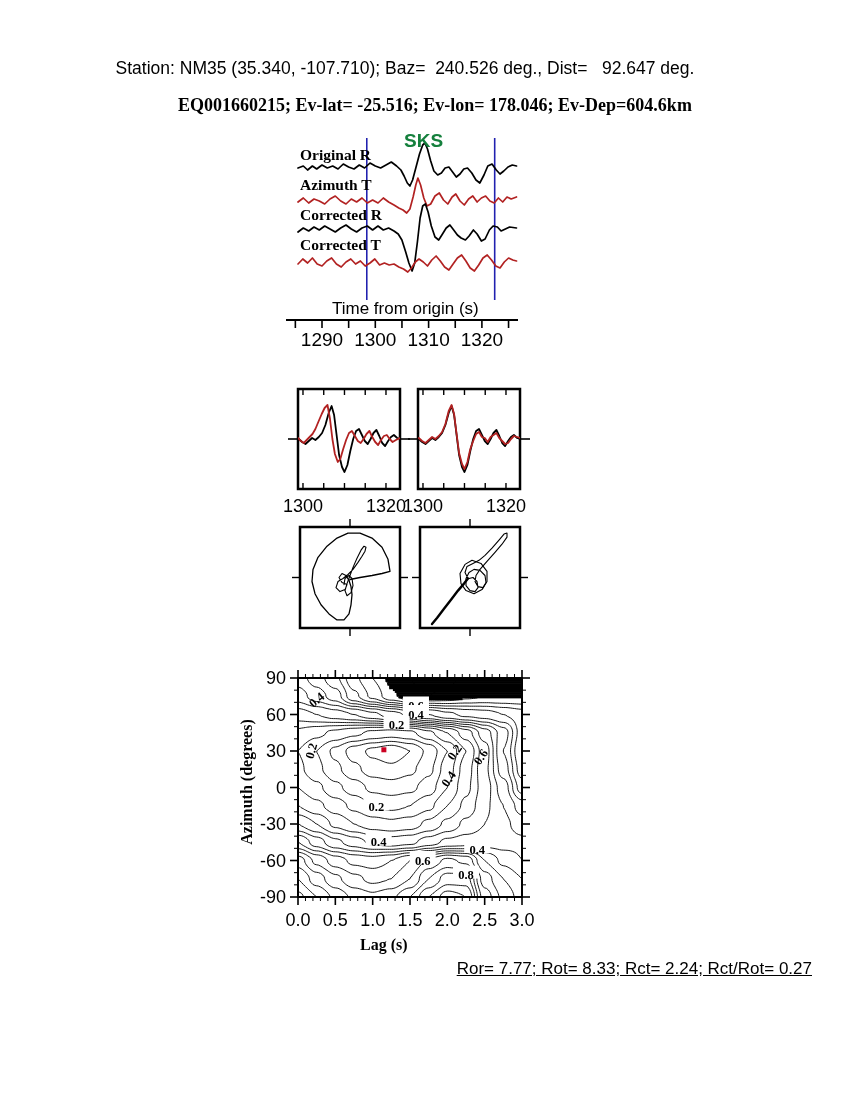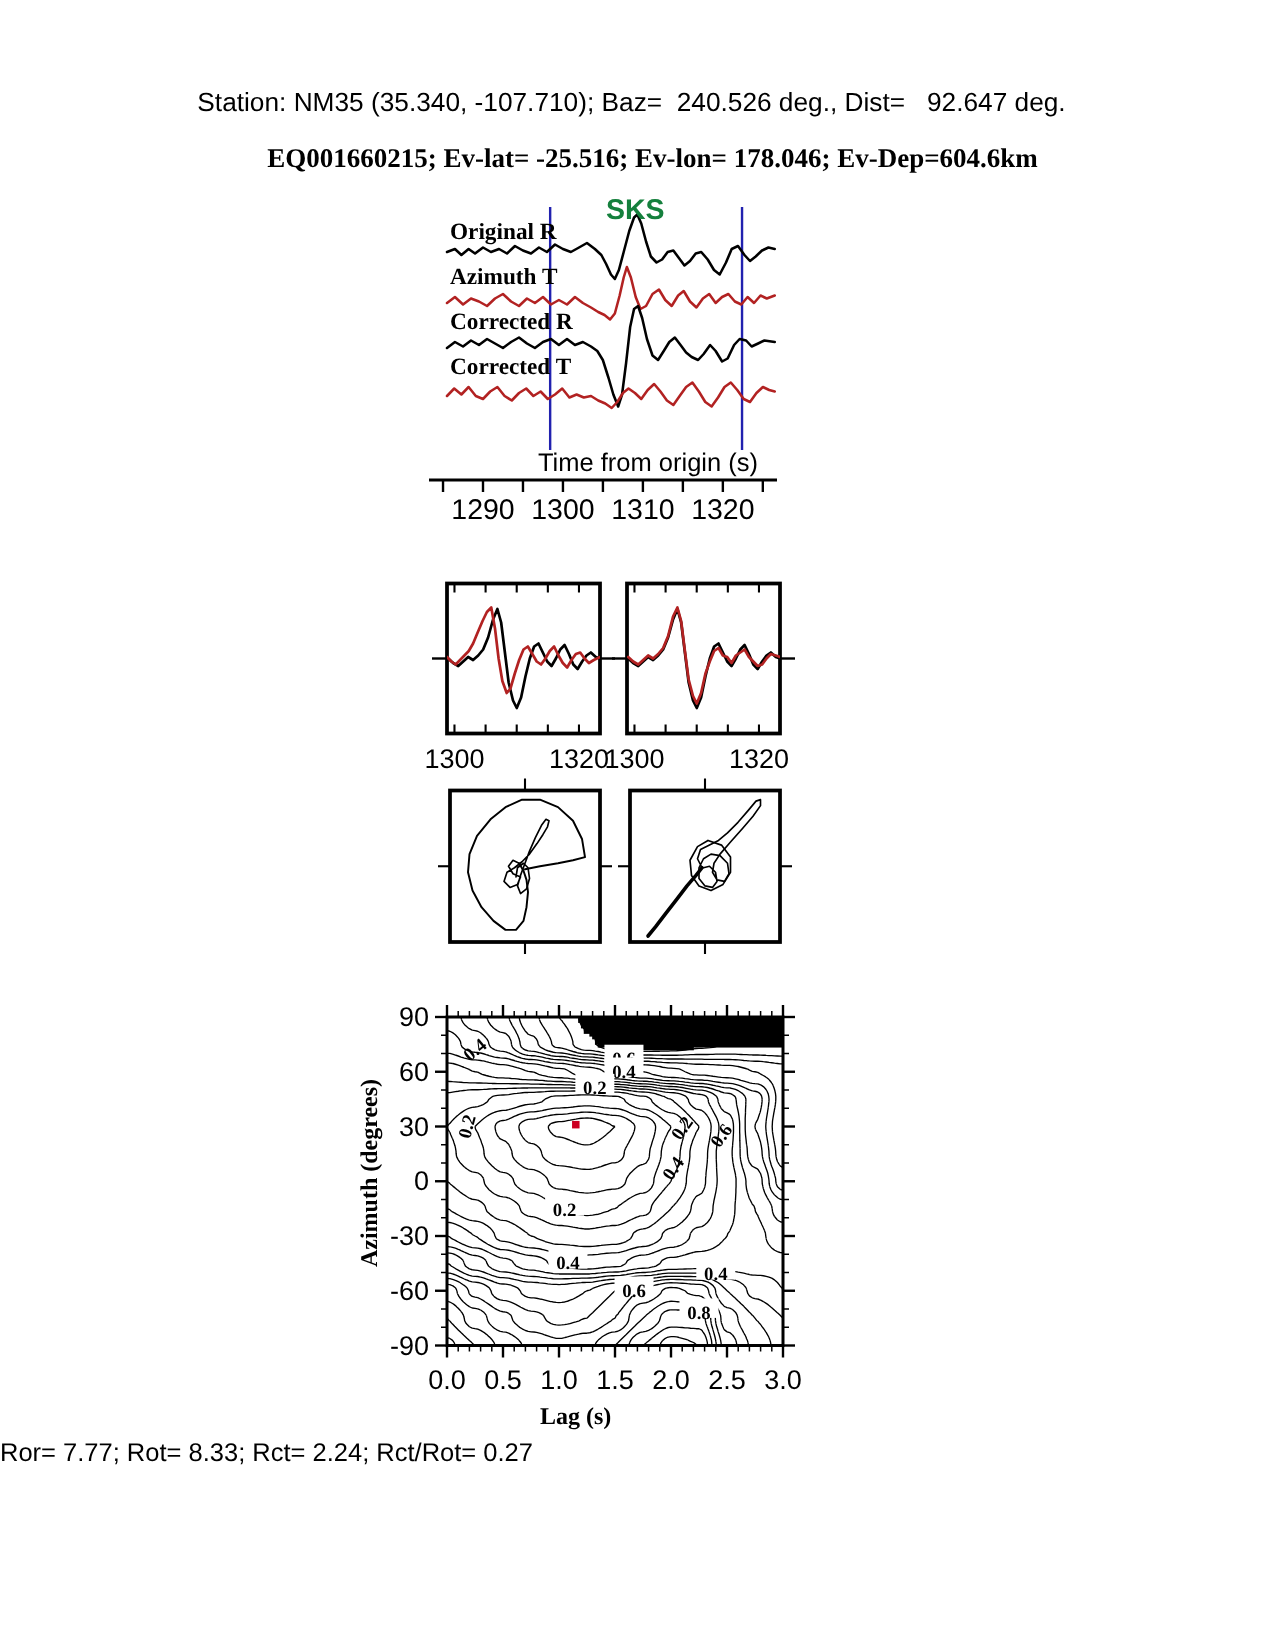--- a/index.html
+++ b/index.html
@@ -1,31 +1,31 @@
 <!DOCTYPE html>
 <html><head>
 <meta charset="utf-8">
 <style>
   html,body{margin:0;padding:0;background:#fff;}
   #page{position:relative;width:850px;height:1100px;background:#ffffff;overflow:hidden;
         font-family:"Liberation Sans",sans-serif;color:#000;}
   .abs{position:absolute;}
-  .hdr1{top:58px;left:16px;width:810px;text-align:center;font-size:17.5px;white-space:pre;}
+  .hdr1{top:58px;left:0;width:810px;text-align:center;font-size:17.5px;white-space:pre;}
   .hdr2{top:95px;left:0;width:790px;text-align:center;font-size:18px;font-weight:bold;
         font-family:"Liberation Serif",serif;white-space:pre;margin-left:40px;}
   .phase{left:404px;top:130px;font-size:19px;font-weight:bold;color:#15803d;}
   .trlabel{left:300px;font-family:"Liberation Serif",serif;font-weight:bold;font-size:15.5px;}
-  .timetitle{left:332px;top:299px;width:200px;text-align:center;font-size:17px;}
+  .timetitle{left:332px;top:299px;width:200px;font-size:17px;}
   .ctitle{left:250px;top:646px;width:320px;text-align:center;font-size:17px;font-weight:bold;
           font-family:"Liberation Serif",serif;}
   .azlabel{left:238px;top:872px;width:180px;text-align:center;font-size:16px;font-weight:bold;
            font-family:"Liberation Serif",serif;transform:rotate(-90deg);transform-origin:0 0;}
   .laglabel{left:360px;top:936px;width:100px;text-align:left;font-size:16px;font-weight:bold;
             font-family:"Liberation Serif",serif;}
-  .footer{top:959px;left:0;width:812px;text-align:left;font-size:17px;white-space:pre;}
+  .footer{top:959px;left:0;width:812px;text-align:right;font-size:17px;white-space:pre;text-decoration:underline;}
   svg{position:absolute;left:0;top:0;}
 </style>
 </head>
 <body>
 
 <div id="page">
   <svg id="fig" width="850" height="1100">
       <g>
         <line x1="366.7720000000005" y1="138" x2="366.7720000000005" y2="300" stroke="#2121af" stroke-width="1.6"></line>
         <line x1="494.69200000000046" y1="138" x2="494.69200000000046" y2="300" stroke="#2121af" stroke-width="1.6"></line>

